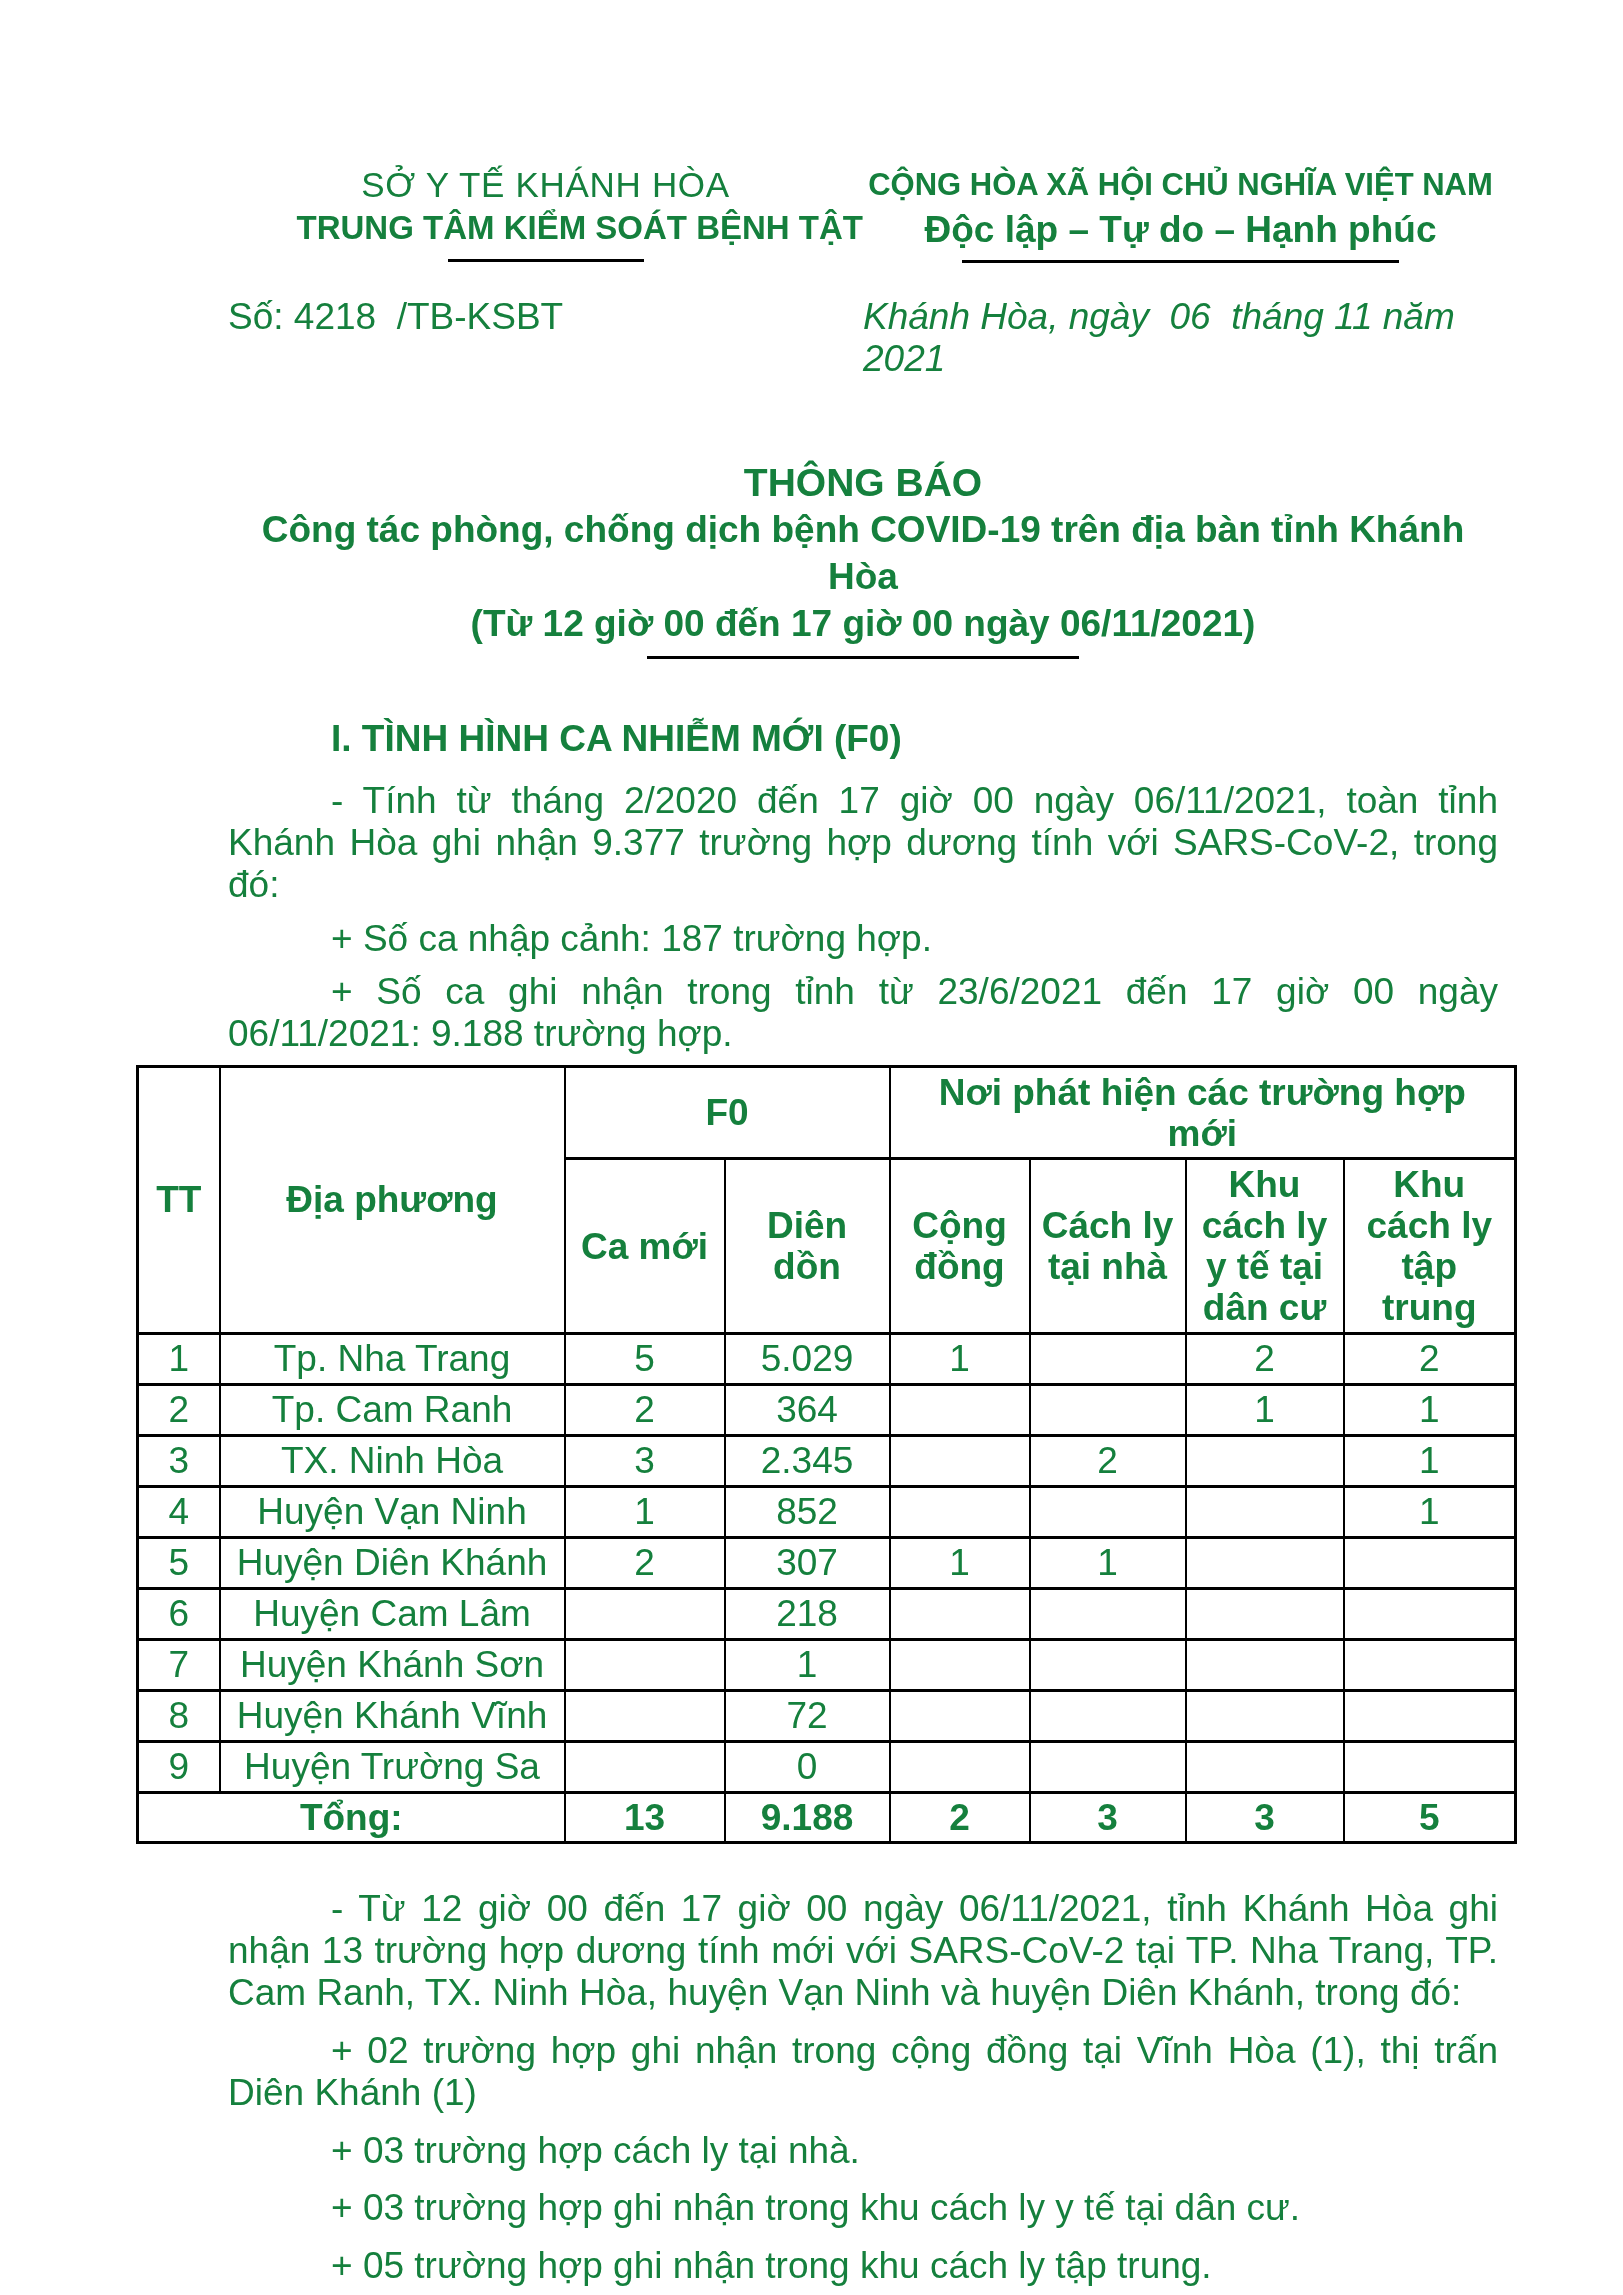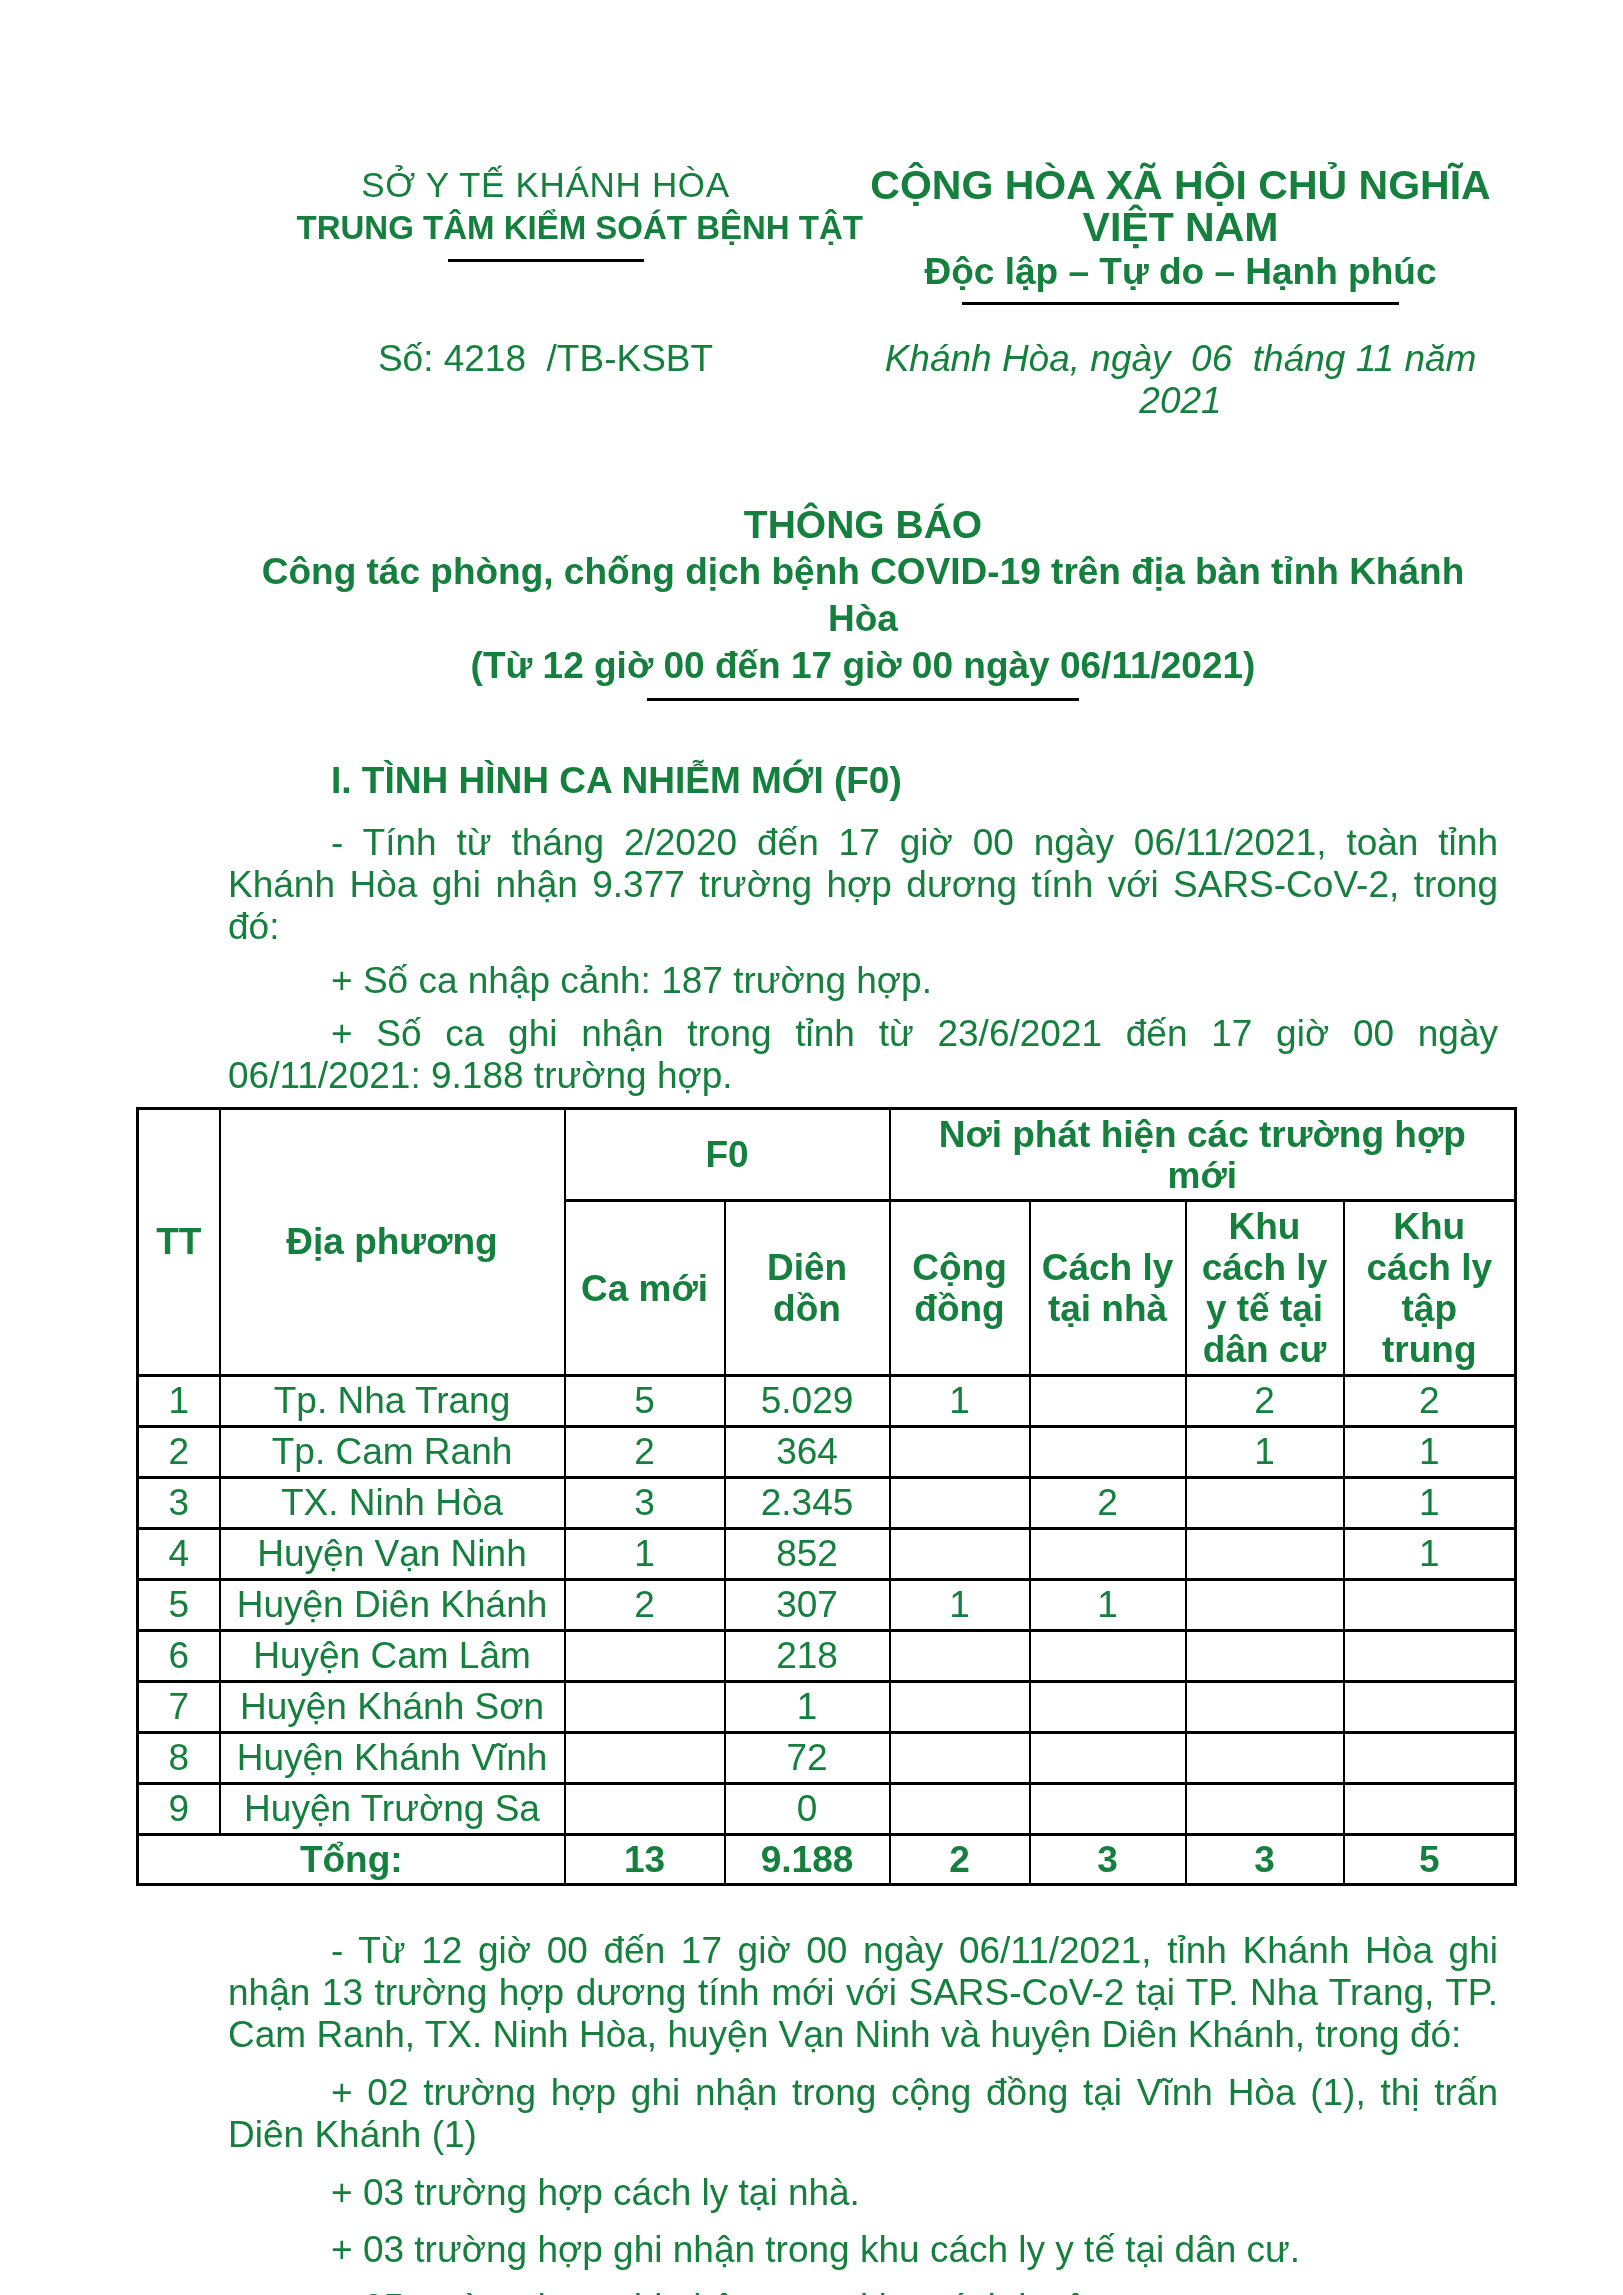--- a/index.html
+++ b/index.html
@@ -15,28 +15,28 @@
     padding:164px 125px 0 228px;
     overflow:hidden;
   }
   .pre{white-space:pre-wrap;}
 
   
   .letterhead{display:flex;width:100%;}
   .lh-col{width:50%;text-align:center;}
   .org-line1{font-size:35px;line-height:42px;letter-spacing:0.7px;}
   .org-line2{font-weight:bold;font-size:33px;line-height:44px;letter-spacing:0;text-align:right;}
-  .motto-line1{font-weight:bold;font-size:41px;line-height:42px;}
+  .motto-line1{font-weight:bold;font-size:31px;line-height:42px;}
   .motto-line2{font-weight:bold;font-size:37px;line-height:47px;}
   .rule{height:3.3px;background:#000;margin:9.2px auto 0;}
   .rule-org{width:196px;}
   .rule-motto{width:437px;margin-top:6.5px;}
 
   .num-date-row{display:flex;width:100%;margin-top:33px;}
-  .nd-col{width:50%;text-align:center;}
+  .nd-col{width:50%;}
   .place-date{font-style:italic;}
 
   
   .title-block{margin-top:79px;text-align:center;font-weight:bold;}
   .title-main{font-size:39px;line-height:47px;}
   .title-sub{font-size:37px;line-height:47px;}
   .title-rule{width:432px;height:3.3px;background:#000;margin:9.2px auto 0;}
 
   
   .section-heading{margin-top:59px;font-weight:bold;text-indent:103px;}

